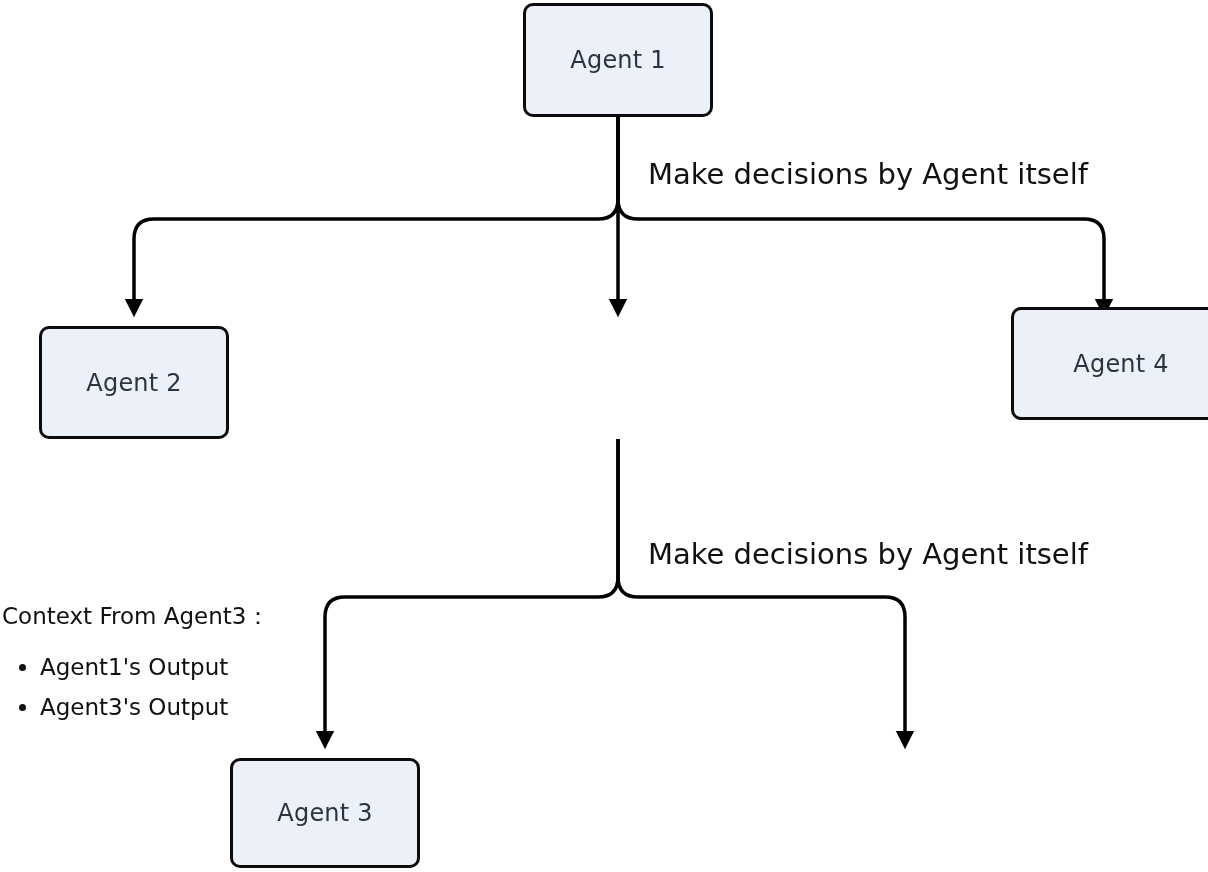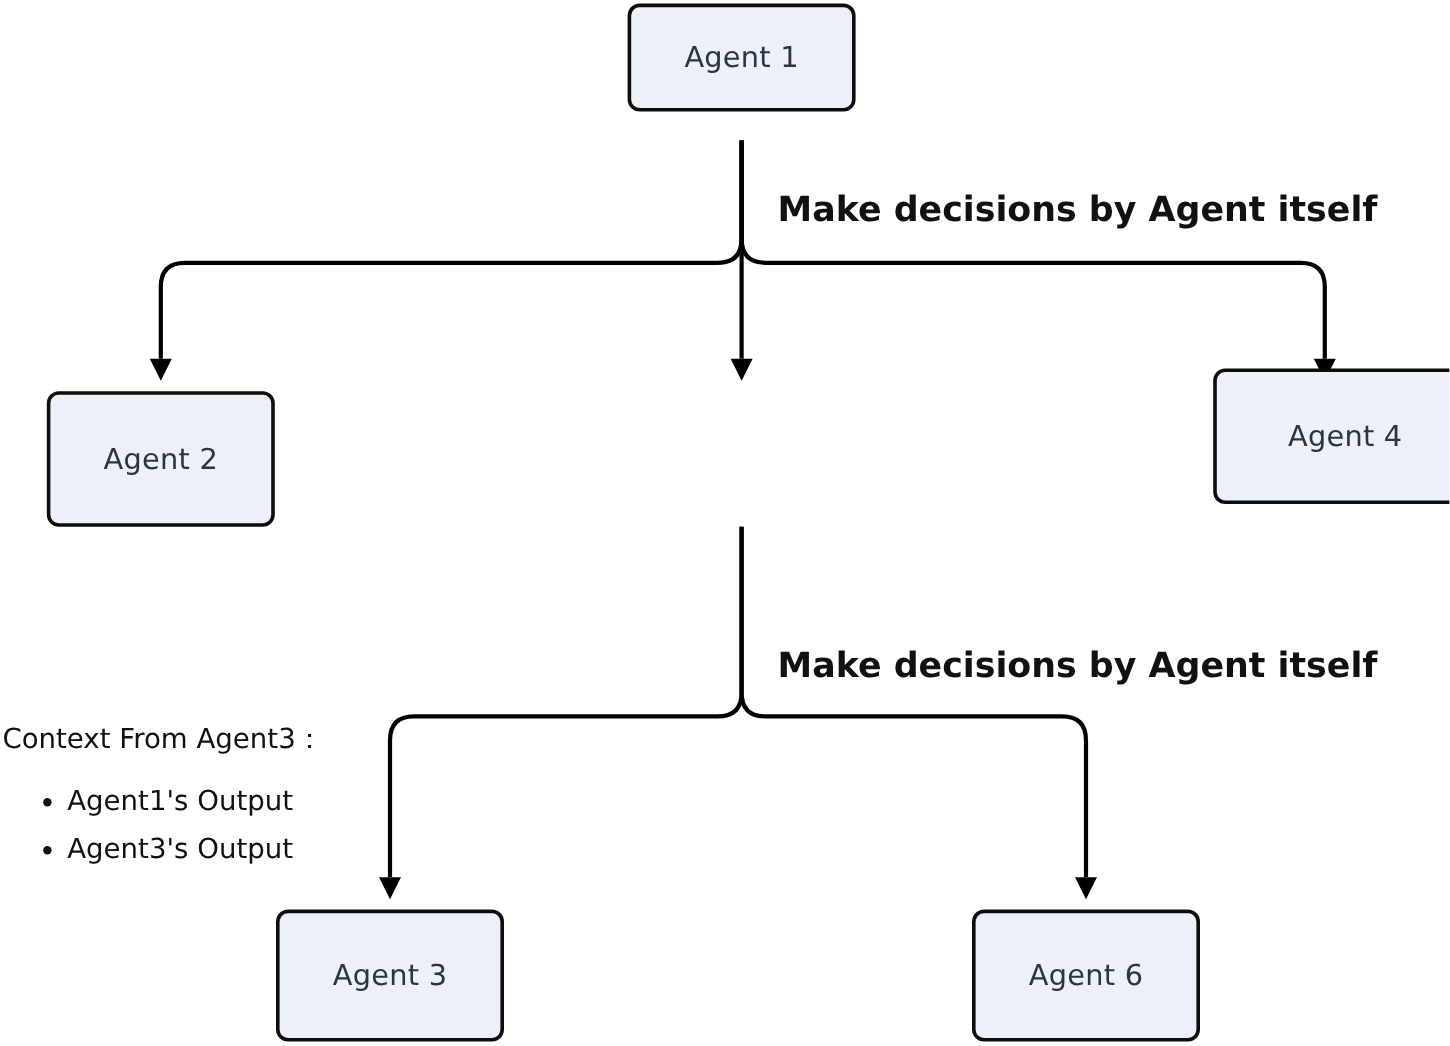--- a/index.html
+++ b/index.html
@@ -39,51 +39,50 @@
     background: var(--node-fill, #ECF1F9);
     border: 3px solid var(--node-border, #0D0D0D);
     border-radius: 10px;
     display: flex;
     align-items: center;
     justify-content: center;
     font-size: 24px;
     color: var(--node-text, #2B3440);
     letter-spacing: 0.2px;
   }
-  .node-agent1 { left: 523px; top: 3px;   width: 190px; height: 90px; }
+  .node-agent1 { left: 523px; top: 3px;   width: 190px; height: 114px; }
   .node-agent2 { left: 39px;  top: 326px; width: 190px; height: 113px; text-align: center; }
   .node-agent3 { left: 523px; top: 326px; width: 190px; height: 113px; }
   .node-agent4 { left: 1011px;top: 307px; width: 220px; height: 113px; }
   .node-agent5 { left: 230px; top: 758px; width: 190px; height: 110px; }
   .node-agent6 { left: 810px; top: 758px; width: 190px; height: 110px; }
   .edge-label {
     position: absolute;
     background: var(--background, #ffffff);
     color: var(--label-text, #111111);
     font-size: 29px;
     padding: 1px 4px;
     white-space: nowrap;
-    font-weight: bold;
   }
   .edge-label-1 { left: 644px; top: 156px; }
   .edge-label-2 { left: 644px; top: 536px; }
   .annotation {
     position: absolute;
     left: 0px;
     top: 600px;
     width: 330px;
     color: var(--label-text, #222222);
   }
   .annotation-title {
     font-size: 23px;
     line-height: 32px;
     margin: 0 0 15px 2px;
   }
   .annotation-list {
-    margin: 16px;
+    margin: 0;
     padding: 0 0 0 40px;
     list-style: disc;
     font-size: 23px;
     line-height: 40px;
   }
 </style>
 </head>
 <body>
 
 <div class="stage">
@@ -111,23 +110,20 @@
   </div>
   <div class="node node-agent2">
     <span>Agent 2</span>
   </div>
   <div class="node node-agent4">
     <span>Agent 4</span>
   </div>
   <div class="node node-agent5">
     <span>Agent 3</span>
   </div>
-  <div class="node node-agent6">
-    <span>Agent 6</span>
-  </div>
 
   <div class="edge-label edge-label-1">Make decisions by Agent itself</div>
 
   <div class="edge-label edge-label-2">Make decisions by Agent itself</div>
 
   <div class="annotation">
     <div class="annotation-title">Context From Agent3：</div>
     <ul class="annotation-list">
       <li>Agent1's Output</li>
       <li>Agent3's Output</li>

